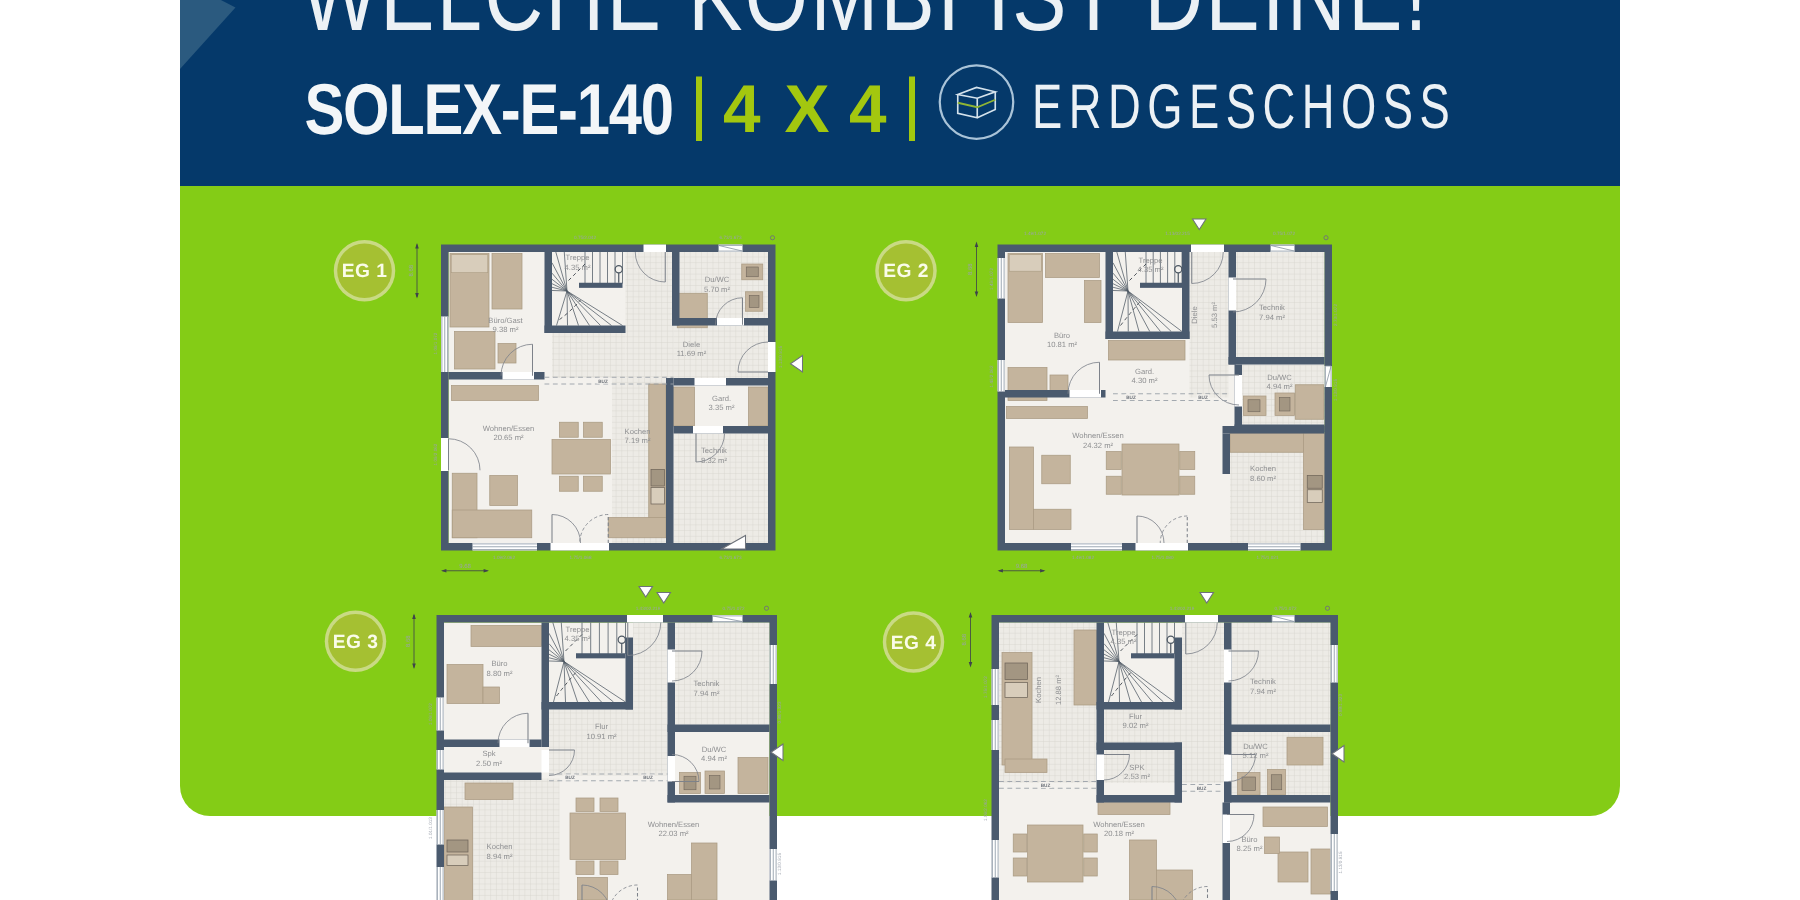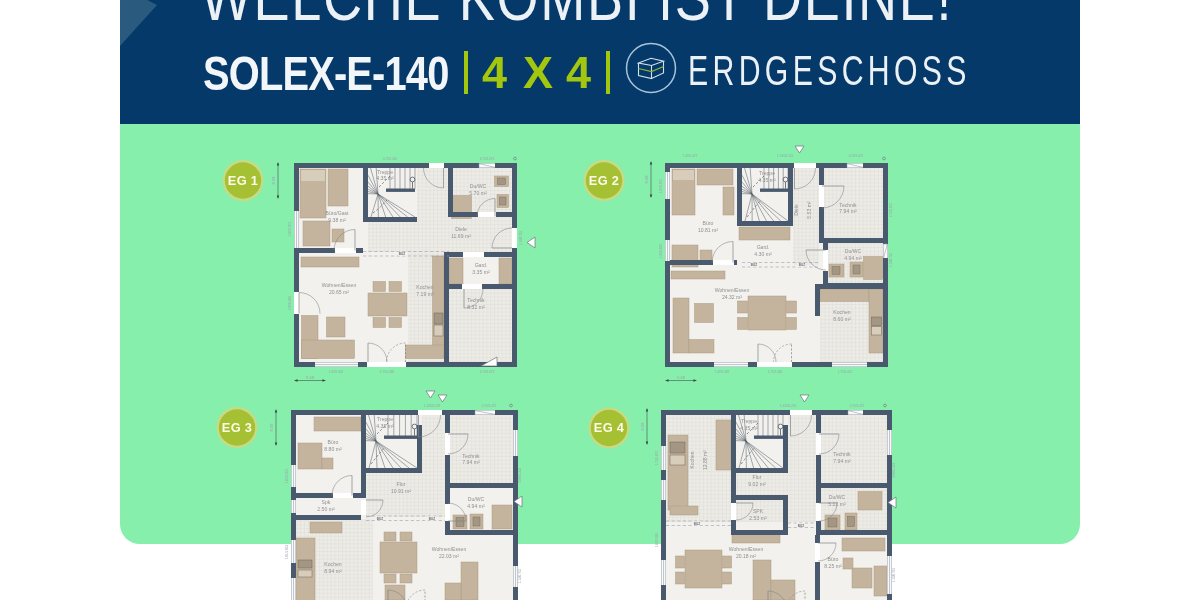--- a/index.html
+++ b/index.html
@@ -1,18 +1,18 @@
 <!DOCTYPE html>
 <html lang="de"><head>
 <meta charset="utf-8">
 <title>SOLEX-E-140 Erdgeschoss</title>
 <style>
   html,body{margin:0;padding:0;width:1200px;height:600px;background:#ffffff;overflow:hidden;}
   body{font-family:"Liberation Sans",sans-serif;position:relative;}
-  #band{position:absolute;left:120px;top:0;width:960px;height:544px;background:#86efac;border-radius:20px;}
+  #band{position:absolute;left:120px;top:0;width:960px;height:544px;background:#84cc16;border-radius:20px;}
   #header{position:absolute;left:0;top:0;width:960px;height:124px;background:#05396a;overflow:hidden;}
   #headline{position:absolute;left:-23px;top:-41px;width:960px;text-align:center;color:#ecf1f5;
     font-size:66px;letter-spacing:2px;white-space:nowrap;font-weight:normal;transform:scaleX(0.82);transform-origin:center top;}
   .sub{position:absolute;white-space:nowrap;}
   #solex{left:83px;top:46px;font-size:48px;font-weight:bold;color:#f3f6f8;letter-spacing:-1px;transform:scaleX(0.83);transform-origin:left top;}
   .divider{position:absolute;width:3.5px;height:43px;background:#a3c70f;top:51px;}
   .fx{position:absolute;top:47px;font-size:45px;font-weight:bold;color:#a3c70f;}
   #erdg{left:568px;top:47px;font-size:42px;color:#ecf1f5;letter-spacing:6px;transform:scaleX(0.72);transform-origin:left top;}
 </style>
 </head>

